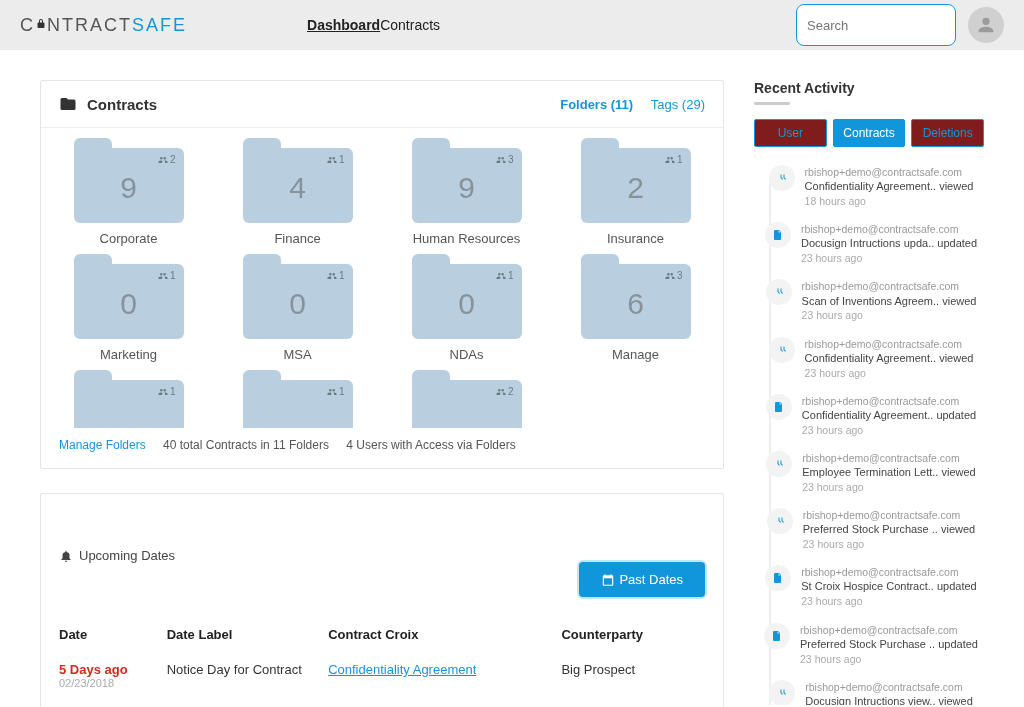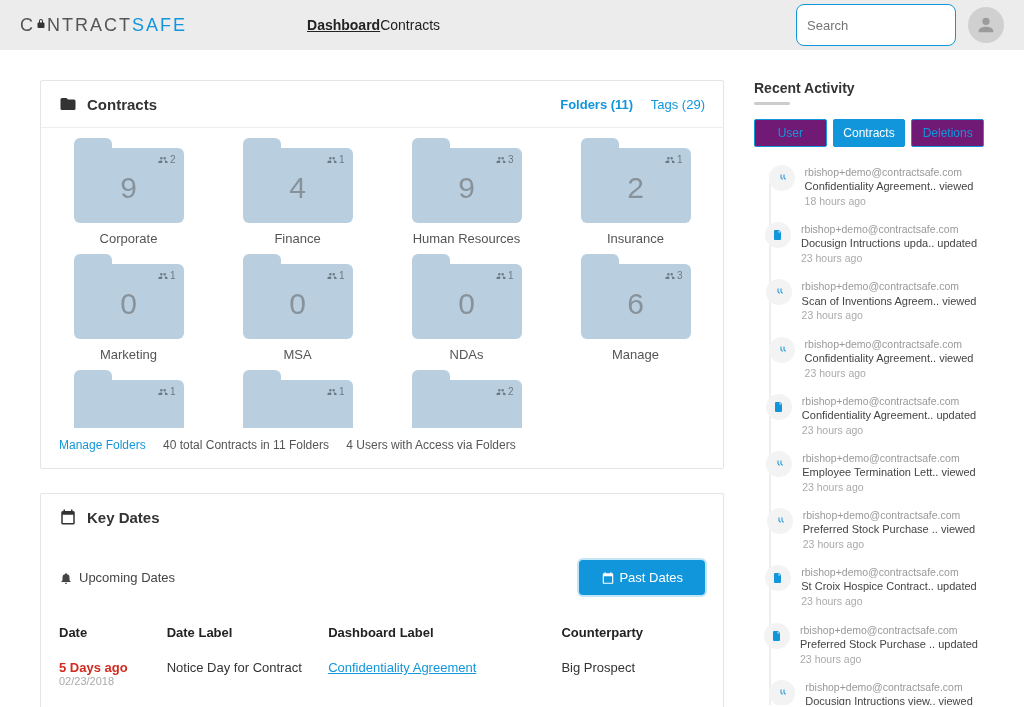--- a/index.html
+++ b/index.html
@@ -29,32 +29,32 @@
 .folder-shape { position: relative; width: 110px; height: 75px; margin: 0 auto; background: #b9cfdf; border-radius: 0 6px 6px 6px; }
 .folder-shape::before { content:""; position:absolute; top:-10px; left:0; width:38px; height:14px; background:#b9cfdf; border-radius:6px 6px 0 0; }
 .folder-count { position: absolute; left: 50%; top: 50%; transform: translate(-50%, -45%); font-size: 30px; color: #88929a; font-weight: 300; }
 .folder-users { position: absolute; top: 6px; right: 8px; font-size: 10px; color: #6a7a86; display:flex; align-items:center; gap:2px; }
 .folder-label { margin-top: 8px; font-size: 13px; color: #555; }
 .folders-footer { padding: 10px 18px 16px; font-size: 12px; color: #555; }
 .folders-footer a { color: #1296db; text-decoration:none; margin-right: 14px; }
 .folders-footer span { margin-right: 14px; }
 .tabs-row { display:flex; align-items:center; gap: 30px; padding: 20px 18px 10px; justify-content: space-between; }
 .tab-plain { color:#444; display:flex; align-items:center; gap:6px; font-size:13px; cursor:pointer; }
-.tab-active-btn { background:#1296db; color:#fff; border:none; border-radius:4px; padding: 10px 22px; font-size:13px; display:flex; align-items:center; gap:4px; cursor:pointer; box-shadow:0 0 0 2px rgba(18,150,219,.25); }
+.tab-active-btn { background:#1296db; color:#fff; border:none; border-radius:4px; padding: 10px 22px; font-size:13px; display:flex; align-items:center; gap:4px; cursor:pointer; box-shadow:0 0 0 2px rgba(18,150,219,.25);margin-top:48px; }
 .dates-table { width: 100%; padding: 10px 18px 18px; }
 .dates-table .thead { display:grid; grid-template-columns: 1.2fr 1.8fr 2.6fr 1.6fr; font-weight:700; font-size:13px; color:#222; padding:10px 0; }
 .dates-row { display:grid; grid-template-columns: 1.2fr 1.8fr 2.6fr 1.6fr; padding:10px 0; font-size:13px; align-items:start; }
 .date-red { color:#d12b1f; font-weight:700; }
 .date-sub { color:#aaa; font-size:11px; }
 .link-blue { color:#1296db; }
 .sidebar { width: 230px; }
 .sidebar h3 { font-size: 14px; font-weight:700; margin-bottom: 6px; }
 .sidebar-divider { width: 36px; height:3px; background:#ccc; border-radius:2px; margin-bottom: 14px; }
 .act-tabs { display:flex; gap:6px; margin-bottom: 18px; }
-.act-tab { flex:1; text-align:center; padding:6px 0; font-size:12px; border:1px solid #1296db; color:#1296db; background:#701a75; cursor:pointer; border-radius:2px; }
+.act-tab { flex:1; text-align:center; padding:6px 0; font-size:12px; border:1px solid #1296db; color:#1296db; background:#7f1d1d; cursor:pointer; border-radius:2px; }
 .act-tab.active { background:#1296db; color:#fff; }
 .activity-list { position:relative; padding-left: 4px; max-height: 540px; overflow:hidden; }
 .timeline { position:absolute; left:15px; top:8px; bottom:0; width:2px; background:#eee; }
 .act-item { position:relative; display:flex; gap:10px; margin-bottom: 14px; justify-content: center; }
 .act-icon { width:26px; height:26px; border-radius:50%; background:#f3f3f3; color:#1296db; display:flex; align-items:center; justify-content:center; z-index:1; flex-shrink:0; }
 .act-body { font-size:11px; color:#666; line-height:1.35; }
 .act-email { font-size:10.5px; color:#999; }
 .act-desc { color:#444; }
 .act-time { color:#aaa; font-size:10.5px; }
 svg { display:block; }
@@ -233,47 +233,39 @@
           </div>
         </div>
       <div class="folders-footer">
         <a href="#">Manage Folders</a>
         <span>40 total Contracts in 11 Folders</span>
         <span>4 Users with Access via Folders</span>
       </div>
     </div>
 
     <div class="panel" style="border-bottom:none;">
-      <div class="panel-head" style="border-bottom:none;">
-        <span class="icon">
-            <svg viewBox="0 0 24 24" width="18" height="18">
-              <path fill="#333" d="M19 4h-1V2h-2v2H8V2H6v2H5a2 2 0 0 0-2 2v14a2 2 0 0 0 2 2h14a2 2 0 0 0 2-2V6a2 2 0 0 0-2-2zm0 16H5V9h14z"></path>
-            </svg>
-          </span>
-        <h2>Key Dates</h2>
-      </div>
       <div class="tabs-row">
         <div class="tab-plain">
           <svg viewBox="0 0 24 24" width="14" height="14">
               <path fill="#444" d="M12 22a2 2 0 0 0 2-2h-4a2 2 0 0 0 2 2zm6-6V11a6 6 0 0 0-5-5.9V4a1 1 0 1 0-2 0v1.1A6 6 0 0 0 6 11v5l-2 2v1h16v-1z"></path>
             </svg>
           <span>Upcoming Dates</span>
         </div>
         <button class="tab-active-btn">
           <svg viewBox="0 0 24 24" width="14" height="14">
               <path fill="#fff" d="M19 4h-1V2h-2v2H8V2H6v2H5a2 2 0 0 0-2 2v14a2 2 0 0 0 2 2h14a2 2 0 0 0 2-2V6a2 2 0 0 0-2-2zm0 16H5V9h14z"></path>
             </svg>
           <span>Past Dates</span>
         </button>
       </div>
       <div class="dates-table">
         <div class="thead">
           <div>Date</div>
           <div>Date Label</div>
-          <div>Dashboard Label</div>
+          <div>Contract Croix</div>
           <div>Counterparty</div>
         </div>
         <div id="dates-body">
             <div class="dates-row">
               <div>
                 <div class="date-red">5 Days ago</div>
                 <div class="date-sub">02/23/2018</div>
               </div>
   <div>Notice Day for Contract</div>
   <div><a href="#" class="link-blue">Confidentiality Agreement</a></div>

